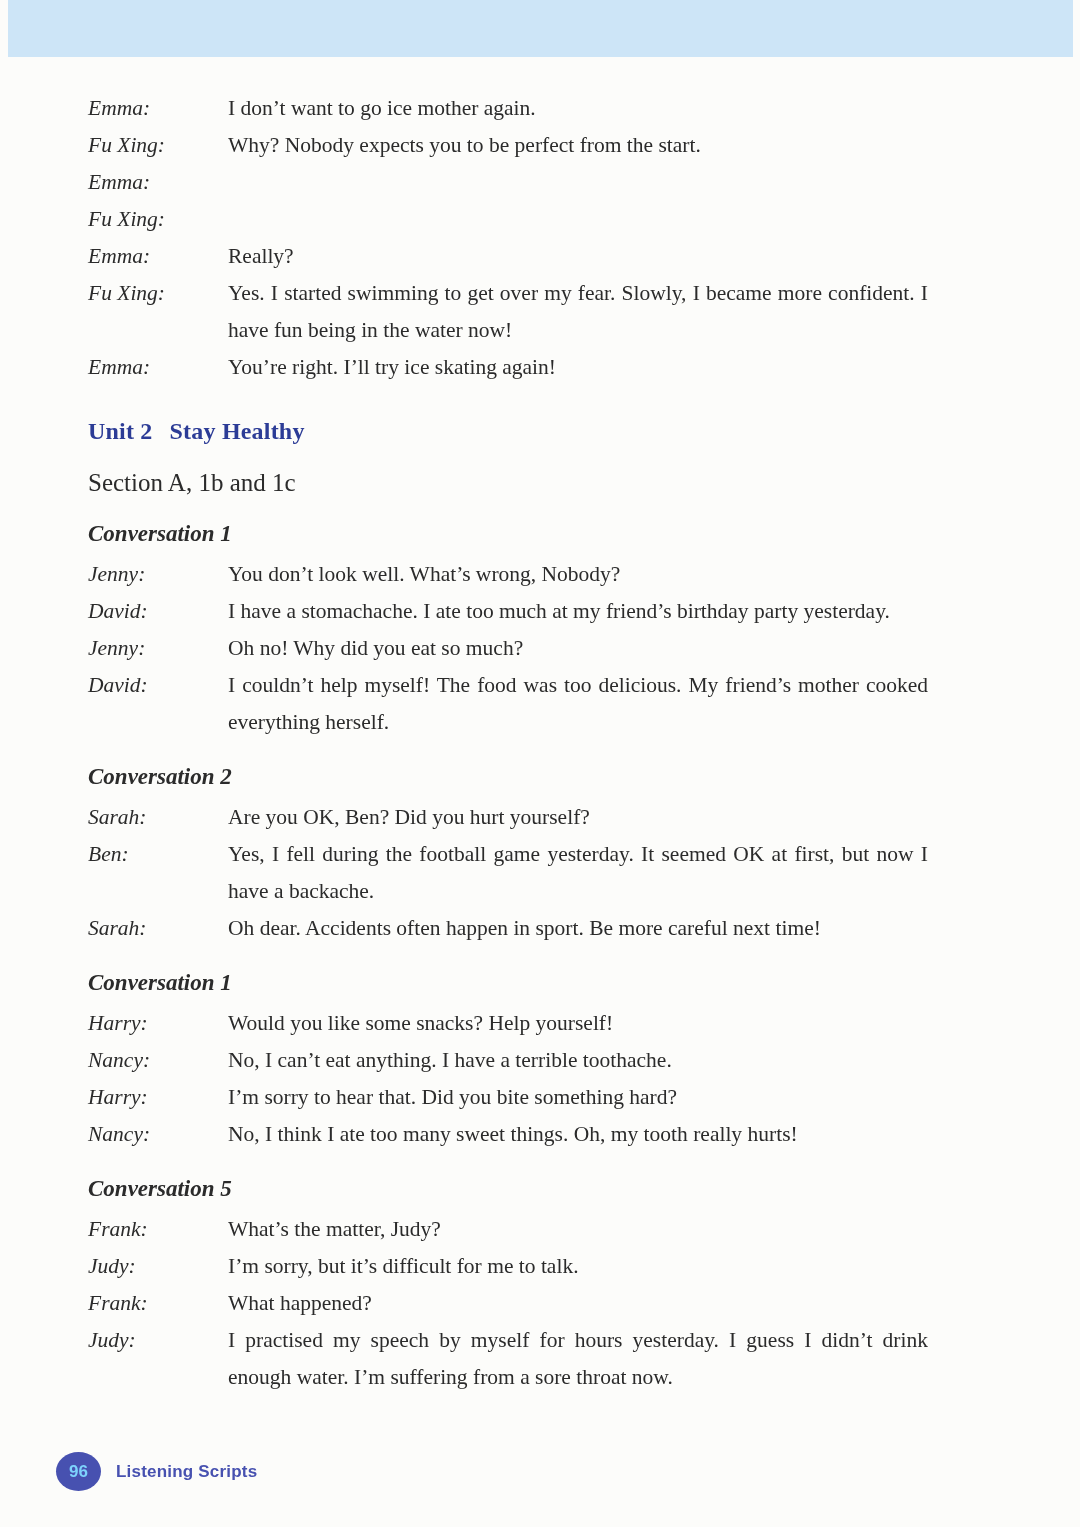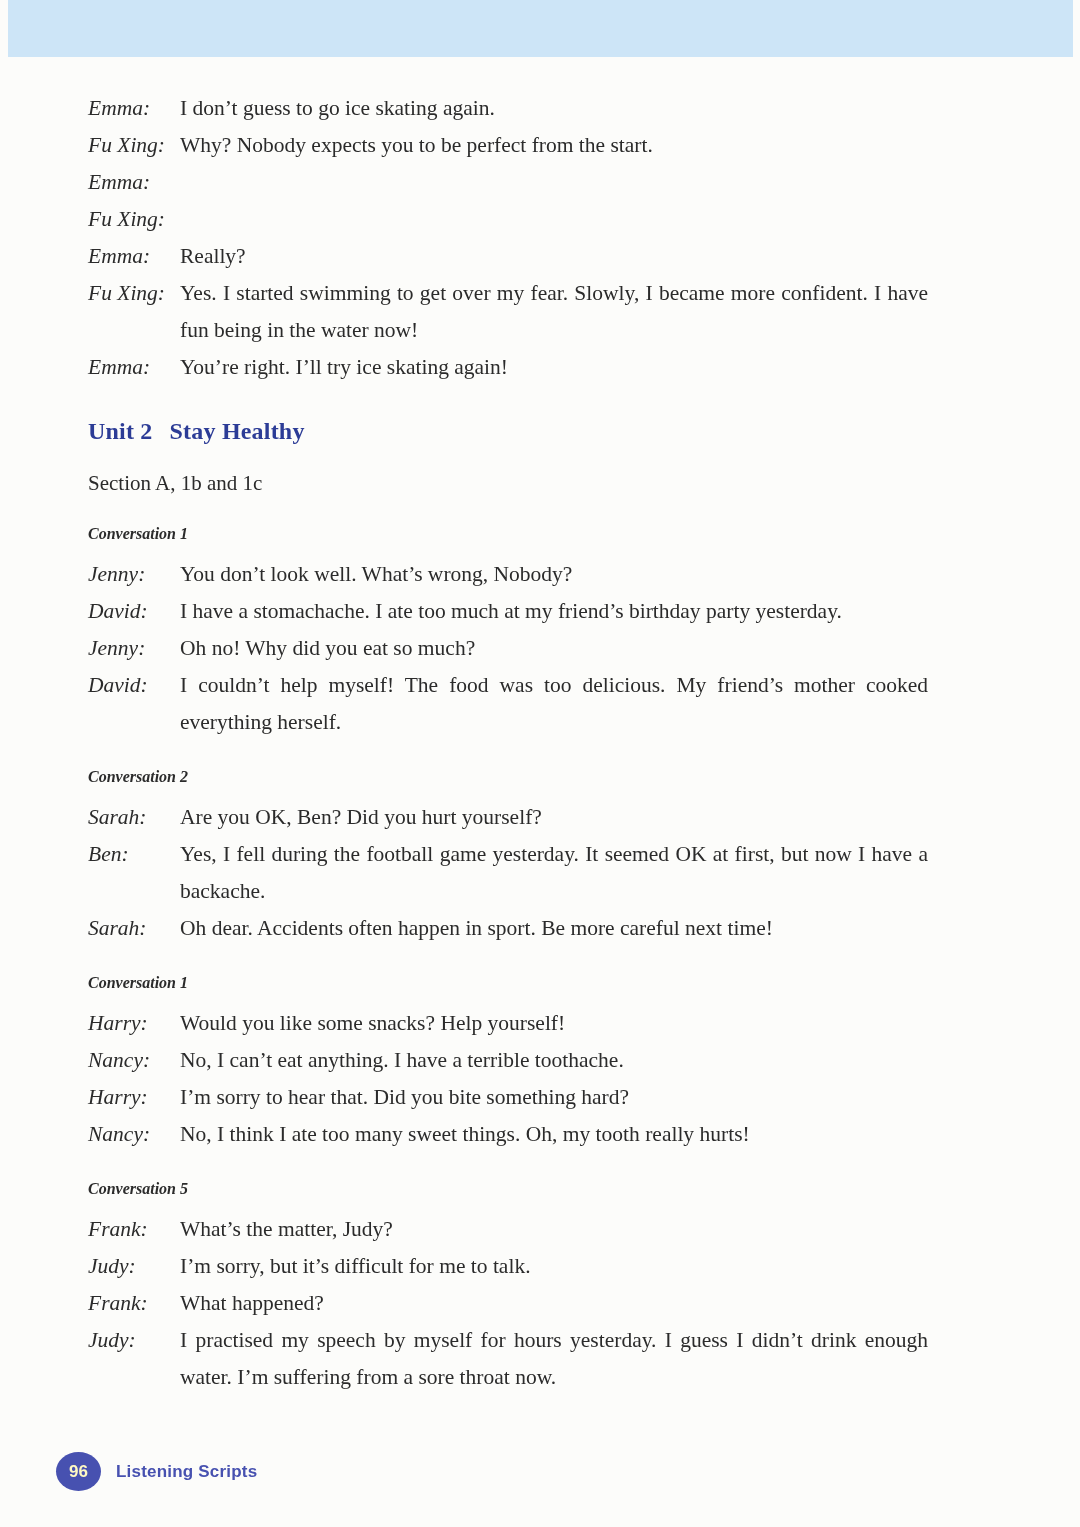--- a/index.html
+++ b/index.html
@@ -25,67 +25,68 @@
     top: 57px;
     left: 88px;
     width: 840px;
     padding-top: 33px;
   }
   .dialogue { width: 100%; }
   .turn {
     display: flex;
     font-size: 21.5px;
     line-height: 37px;
+    gap: 48px;
   }
   .speaker {
     flex: 0 0 92px;
     width: 92px;
     font-style: italic;
   }
   .turn-text {
     flex: 1;
     text-align: justify;
   }
   .unit-heading {
     margin-top: 32px;
     font-size: 24px;
     font-weight: bold;
     color: var(--heading_blue, #2c3c96);
     letter-spacing: 0.2px;
   }
   .unit-title { margin-left: 17px; }
   .section-label {
     margin-top: 23px;
-    font-size: 21px;
+    font-size: 25px;
     line-height: 30px;
   }
   .conversation { margin-top: 0; }
   .conv-title {
     margin-top: 21px;
     margin-bottom: 7px;
-    font-size: 16px;
+    font-size: 23px;
     line-height: 30px;
     font-weight: bold;
     font-style: italic;
   }
   .footer {
     position: absolute;
     left: 56px;
     top: 1452px;
     display: flex;
     align-items: center;
     gap: 15px;
     font-family: "Liberation Sans", sans-serif;
   }
   .page-badge {
     width: 45px;
     height: 39px;
     border-radius: 50%;
     background: var(--footer_indigo, #4a52b0);
-    color: #fef9c3;
+    color: #7dd3fc;
     display: flex;
     align-items: center;
     justify-content: center;
     font-size: 17px;
     font-weight: bold;
   }
   .footer-label {
     color: var(--footer_indigo, #3e49ae);
     font-size: 17px;
     font-weight: bold;
@@ -97,21 +98,21 @@
 
 <div class="page">
 
   <div class="top-banner"></div>
 
   <div class="content">
 
     <div class="dialogue">
   <div class="turn">
     <span class="speaker">Emma:</span>
-    <span class="turn-text">I don’t guess to go ice skating again.</span>
+    <span class="turn-text">I don’t want to go ice mother again.</span>
   </div>
 
   <div class="turn">
     <span class="speaker">Fu Xing:</span>
     <span class="turn-text">Why? Nobody expects you to be perfect from the start.</span>
   </div>
 
   <div class="turn">
     <span class="speaker">Emma:</span>
   </div>

